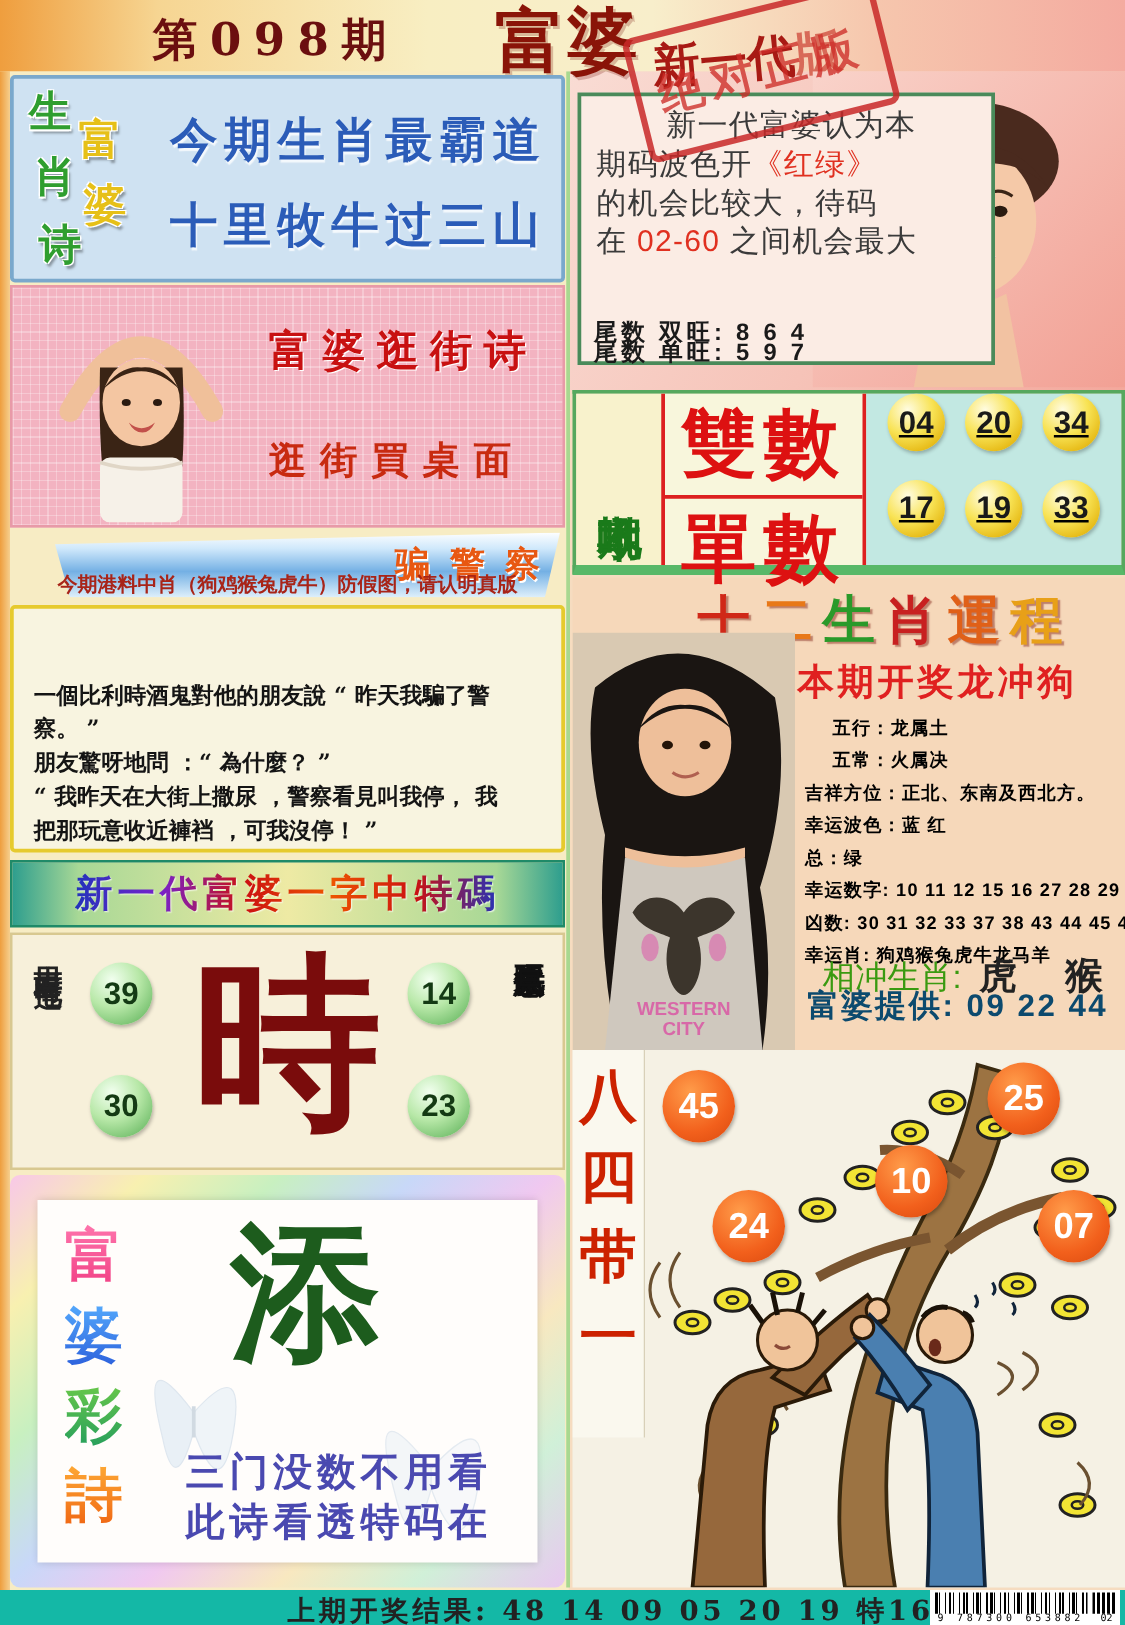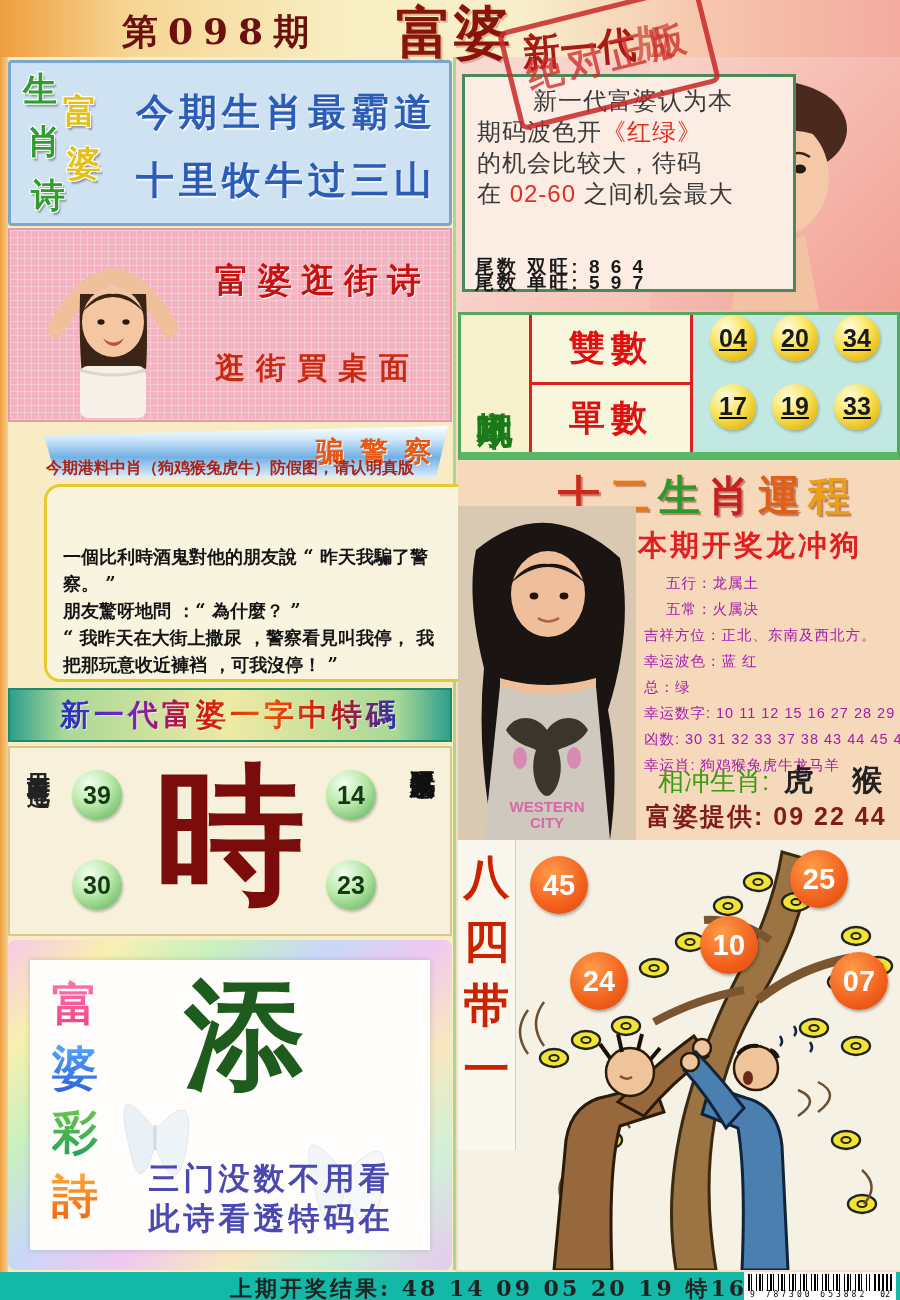--- a/index.html
+++ b/index.html
@@ -46,22 +46,22 @@
     text-shadow:1px 1px 0 #fff;}
   .shop-line{position:absolute;left:205px;top:118px;font-size:30px;font-weight:bold;color:#c82a10;letter-spacing:11px;font-family:"DejaVu Serif",serif;}
 
   .banner-police{left:44px;top:426px;width:404px;height:52px;
     background:linear-gradient(180deg,#fdfeff 0%,#cfe8fb 25%,#74b0e4 60%,#dff0fb 100%);
     clip-path:polygon(0 18%,100% 0,97% 100%,3% 100%);
     display:flex;align-items:center;justify-content:flex-end;}
   .banner-police span{font-size:28px;font-weight:bold;color:#e85812;letter-spacing:16px;font-family:"DejaVu Serif",serif;text-shadow:1px 1px 0 #fff;}
   .police-sub{left:8px;top:458px;width:444px;text-align:center;font-size:16px;font-weight:bold;color:#a82418;}
 
-  .box-joke{left:8px;top:484px;width:444px;height:198px;background:#f8f4e0;border:3px solid #e6ca2e;border-radius:16px;box-sizing:border-box;
-    padding:56px 16px 0 16px;margin-left:36px;}
+  .box-joke{left:8px;top:484px;width:444px;height:198px;background:#f8f4e0;border:3px solid #e6ca2e;border-radius:4px;box-sizing:border-box;
+    padding:56px 16px 0 16px;}
   .box-joke div{font-size:18px;line-height:27px;font-weight:bold;color:#141414;font-family:"DejaVu Serif",serif;}
 
   .banner-word{left:8px;top:688px;width:444px;height:54px;box-sizing:border-box;border:2px solid #1f8a68;
     background:linear-gradient(90deg,#2e9e8e 0%,#a8d896 12%,#eeeaa4 50%,#a8d896 88%,#2e9e8e 100%);
     display:flex;align-items:center;justify-content:center;}
   .banner-word span{font-size:30px;font-weight:bold;letter-spacing:4px;font-family:Liberation Mono, monospace;
     background-image:linear-gradient(90deg,#2233bb,#7722cc,#cc1111,#ee5500,#cc1111,#2233bb);
     -webkit-background-clip:text;background-clip:text;color:transparent;-webkit-text-fill-color:transparent;
     filter:drop-shadow(1px 1px 0 rgba(255,255,255,.6));}
 
@@ -94,38 +94,38 @@
   .tip-red{color:#e03020;}
   .tip-balls{position:absolute;left:14px;top:134px;width:300px;display:flex;gap:44px;}
   .ball-42{width:42px;height:42px;font-size:22px;}
   .tip-tails{position:absolute;left:10px;top:182px;}
   .tip-tails div{font-size:19px;font-weight:bold;color:#1a1a1a;letter-spacing:3px;line-height:16px;}
 
   .box-shout{left:458px;top:312px;width:442px;height:148px;box-sizing:border-box;border:3px solid #56a85e;border-bottom:8px solid #58b868;display:flex;z-index:2;}
   .shout-label{width:68px;background:#f8f2cc;display:flex;align-items:center;justify-content:center;}
   .shout-label span{writing-mode:vertical-rl;text-orientation:upright;font-size:36px;font-weight:bold;color:#1a7a1a;font-family:"DejaVu Serif",serif;}
   .shout-mid{width:158px;border-left:3px solid #dd2020;border-right:3px solid #dd2020;background:#f8f6dc;display:flex;flex-direction:column;}
-  .shout-mid .row{flex:1;display:flex;align-items:center;justify-content:center;font-size:36px;font-weight:bold;color:#dd1111;font-family:Liberation Mono, monospace;letter-spacing:6px;}
+  .shout-mid .row{flex:1;display:flex;align-items:center;justify-content:center;font-size:60px;font-weight:bold;color:#dd1111;font-family:Liberation Mono, monospace;letter-spacing:6px;}
   .shout-mid .row:first-child{border-bottom:3px solid #dd2020;}
   .shout-balls{flex:1;background:#c2e8e2;display:flex;flex-direction:column;}
   .shout-balls .row{flex:1;display:flex;justify-content:center;gap:16px;text-decoration:underline;}
   .ball-46{width:46px;height:46px;font-size:25px;}
 
   .box-fortune{left:458px;top:462px;width:442px;height:378px;background:#f6d8ba;z-index:1;}
   .ft-title{position:absolute;left:100px;top:6px;display:flex;gap:8px;}
   .ft-title span{font-size:42px;font-weight:bold;font-family:"DejaVu Serif",serif;text-shadow:2px 2px 1px rgba(120,20,10,.45);}
   .ft-sub{position:absolute;left:180px;top:64px;font-size:29px;font-weight:bold;color:#e02020;letter-spacing:3px;}
   .ft-photo{position:absolute;left:0;top:44px;width:178px;height:334px;}
   .ft-info{position:absolute;left:186px;top:108px;width:254px;}
-  .ft-info div{font-size:14.5px;font-weight:normal;color:#a21caf;line-height:26px;letter-spacing:1px;white-space:nowrap;}
+  .ft-info div{font-size:14.5px;font-weight:bold;color:#000000;line-height:26px;letter-spacing:1px;white-space:nowrap;}
   .ft-info div.ind{padding-left:22px;}
   .ft-clash{position:absolute;left:200px;top:298px;white-space:nowrap;}
   .ft-clash .lab{font-size:26px;font-weight:normal;color:#3a9a10;}
   .ft-clash .val{font-size:30px;font-weight:bold;color:#222;letter-spacing:14px;margin-left:10px;font-family:"DejaVu Serif",serif;}
-  .ft-provide{position:absolute;left:188px;top:338px;font-size:25px;font-weight:bold;color:#7f1d1d;letter-spacing:2px;}
+  .ft-provide{position:absolute;left:188px;top:326px;font-size:25px;font-weight:bold;color:#0c4a6e;letter-spacing:2px;}
 
   .box-tree{left:458px;top:840px;width:442px;height:430px;background:#f2eee2;z-index:1;overflow:hidden;}
   .tree-label{position:absolute;left:0;top:0;width:58px;height:310px;background:#faf8ee;border-right:1px solid #d8d0b8;
     display:flex;flex-direction:column;align-items:center;padding-top:14px;box-sizing:border-box;gap:18px;}
   .tree-label span{font-size:46px;font-weight:bold;color:#cc2200;font-family:"DejaVu Serif",serif;line-height:1;}
   .ball-58{width:58px;height:58px;font-size:29px;}
 
   .footer{left:0;top:1272px;width:900px;height:28px;background:#14b8a6;display:flex;align-items:center;}
   .footer-text{position:absolute;left:230px;top:2px;font-size:22px;font-weight:bold;color:#222;letter-spacing:3px;font-family:"DejaVu Serif",serif;}
   .barcode{position:absolute;right:4px;top:0px;width:152px;height:28px;background:#fff;display:flex;align-items:flex-start;padding:2px 4px;box-sizing:border-box;gap:4px;}

